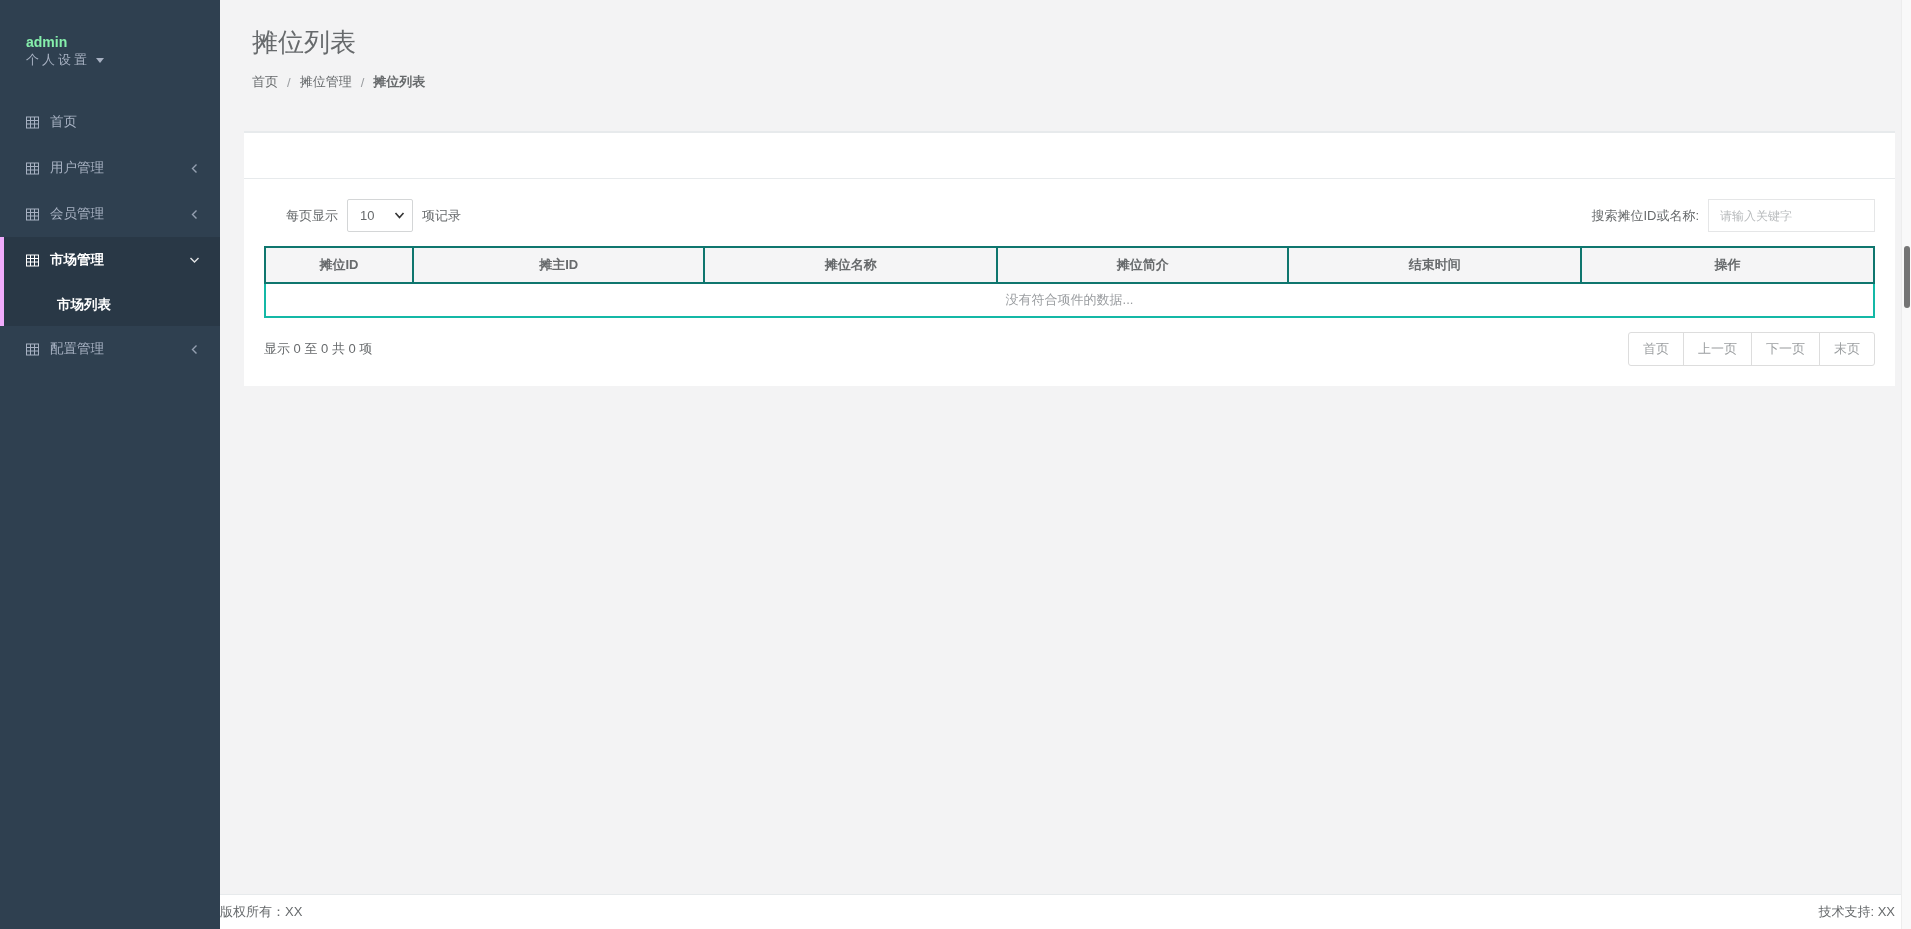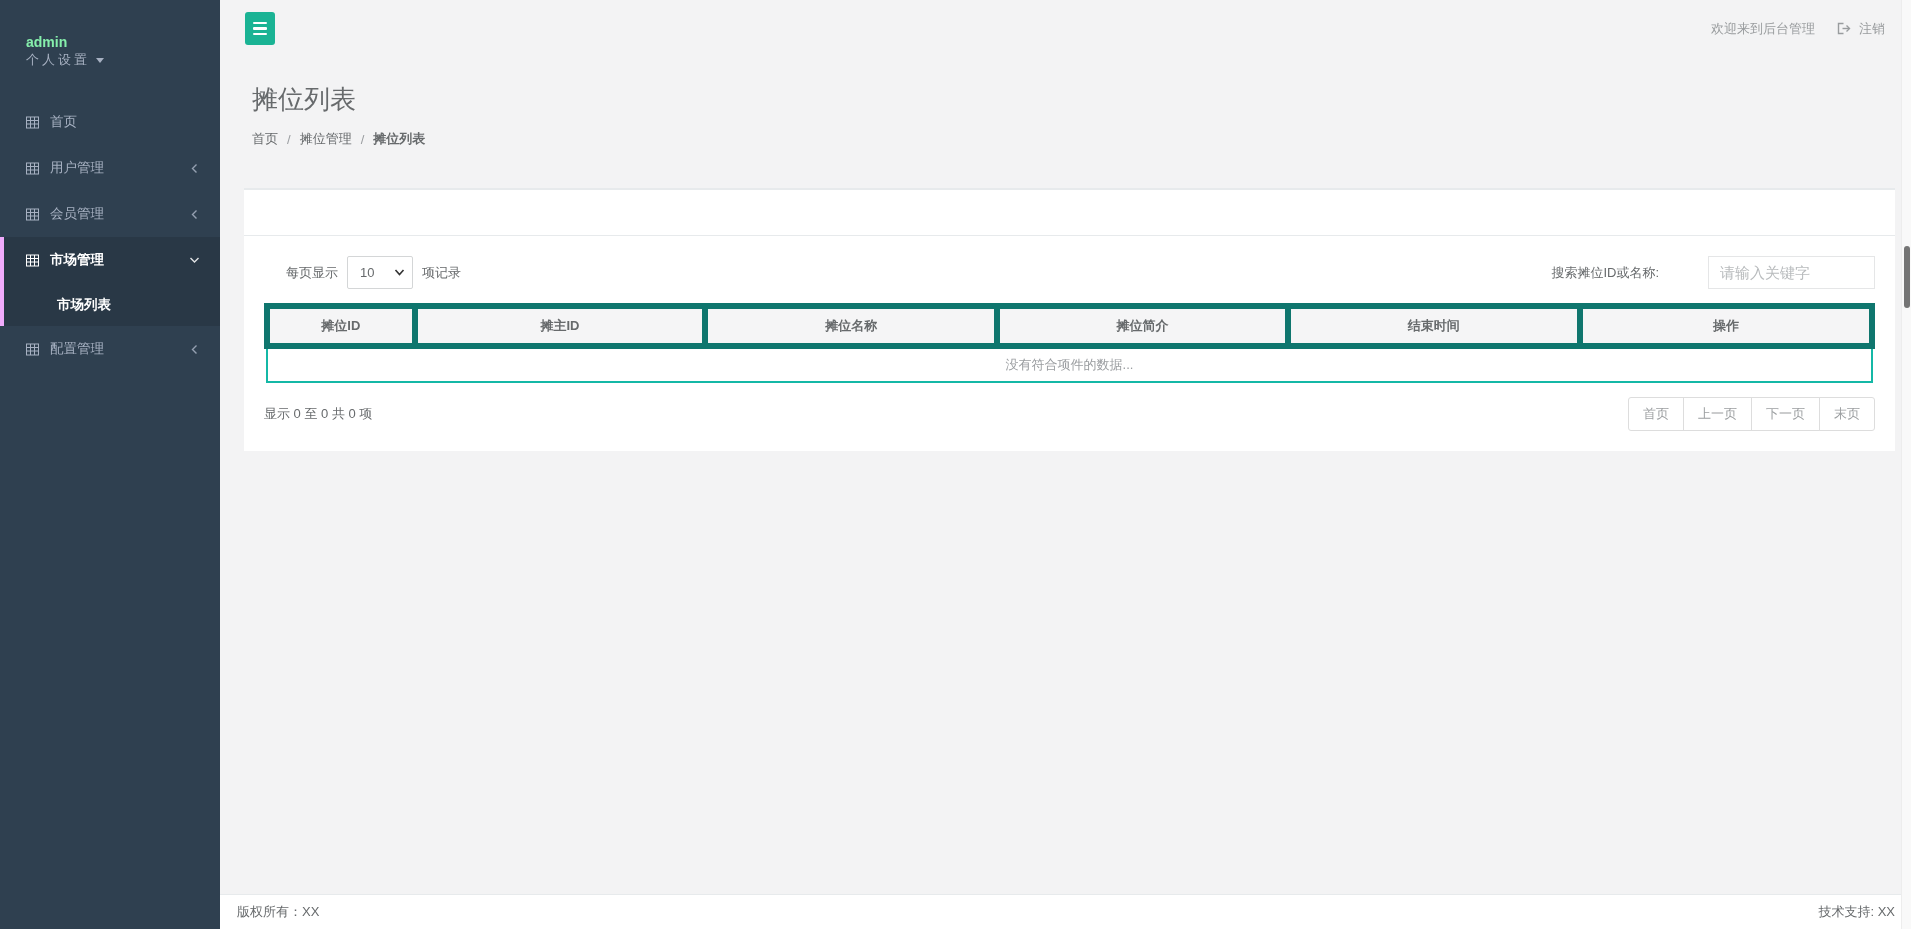--- a/index.html
+++ b/index.html
@@ -46,35 +46,35 @@
   .ibox { background:#ffffff; border-top:2px solid #e7eaec; }
   .ibox-title { height:46px; border-bottom:1px solid #e7eaec; }
   .ibox-content { padding:20px; }
 
   .controls { display:flex; justify-content:space-between; align-items:center; font-size:13px; color:#676a6c; }
   .length-ctl { display:inline-flex; align-items:center; gap:9px;margin-left:22px; }
   .select-wrap { position:relative; display:inline-block; }
   .select-wrap select { width:66px; height:33px; border:1px solid #d4d6d7; border-radius:2px; background:#ffffff; color:#676a6c; font-size:13px; padding:0 22px 0 12px; appearance:none; -webkit-appearance:none; cursor:pointer; font-family:inherit; }
   .select-wrap .sel-chev { position:absolute; right:8px; top:11px; pointer-events:none; color:#333; display:inline-flex; }
   .search-ctl { display:inline-flex; align-items:center; gap:9px; }
-  .search-ctl input { width:167px; height:33px; border:1px solid #e5e6e7; background:#ffffff; padding:8px 11px; font-size:15px; color:#676a6c; font-family:inherit;margin-left:40px; }
+  .search-ctl input { width:167px; height:33px; border:1px solid #e5e6e7; background:#ffffff; padding:8px 11px; font-size:12px; color:#676a6c; font-family:inherit; }
   .search-ctl input::placeholder { color:#b8bbbd; }
 
   table.data-table { width:100%; border-collapse:collapse; margin-top:14px; font-size:13px; }
-  table.data-table th { background:#f5f5f6; border:6px solid #0f766e; color:#676a6c; font-weight:bold; text-align:center; padding:8px 6px; }
+  table.data-table th { background:#f5f5f6; border:2px solid #0f766e; color:#676a6c; font-weight:bold; text-align:center; padding:8px 6px; }
   table.data-table td.empty-cell { border:2px solid #14b8a6; text-align:center; color:#9a9da0; padding:7px 6px; background:#ffffff; }
 
   .table-footer { display:flex; justify-content:space-between; align-items:center; margin-top:14px; }
   .table-info { font-size:13px; color:#676a6c; }
   .pagination { display:inline-flex; }
   .pg-btn { border:1px solid #dddddd; background:#ffffff; color:#9c9fa1; font-size:13px; padding:7px 14px; margin-left:-1px; cursor:pointer; font-family:inherit; }
   .pg-btn:first-child { margin-left:0; border-radius:3px 0 0 3px; }
   .pg-btn:last-child { border-radius:0 3px 3px 0; }
 
-  .footer { height:35px; flex-shrink:0; background:#ffffff; border-top:1px solid #e7eaec; display:flex; justify-content:space-between; align-items:center; padding:0 16px 0 17px; font-size:13px; color:#676a6c; }
+  .footer { height:35px; flex-shrink:0; background:#ffffff; border-top:1px solid #e7eaec; display:flex; justify-content:space-between; align-items:center; padding:0 16px 0 0; font-size:13px; color:#676a6c; }
 
   
   .scrollbar-track { position:absolute; top:0; right:0; width:10px; height:929px; background:#f9f9f9; border-left:1px solid #ededed; }
   .scrollbar-thumb { position:absolute; top:246px; left:2px; width:6px; height:62px; background:#757575; border-radius:3px; cursor:pointer; }
 </style>
 </head>
 <body>
 
 <div class="app">
 
@@ -175,40 +175,20 @@
           <svg width="10" height="11" viewBox="0 0 10 11">
               <polyline points="6.5,1.5 2.5,5.5 6.5,9.5" fill="none" stroke="currentColor" stroke-width="1.4"></polyline>
             </svg>
         </span>
       </div>
     </nav>
   </aside>
 
   <div class="main">
 
-    <header class="navbar">
-      <button class="hamburger-btn">
-        <span class="bar"></span>
-        <span class="bar"></span>
-        <span class="bar"></span>
-      </button>
-      <div class="navbar-right">
-        <span>欢迎来到后台管理</span>
-        <a class="logout-link">
-          <span style="display:inline-flex;">
-            <svg width="15" height="13" viewBox="0 0 15 13">
-                <path d="M6.5 1.5 H1.5 V11.5 H6.5" fill="none" stroke="currentColor" stroke-width="1.4"></path>
-                <line x1="5.5" y1="6.5" x2="12" y2="6.5" stroke="currentColor" stroke-width="1.4"></line>
-                <polyline points="9.5,3.5 12.5,6.5 9.5,9.5" fill="none" stroke="currentColor" stroke-width="1.4"></polyline>
-              </svg>
-          </span>
-          <span>注销</span>
-        </a>
-      </div>
-    </header>
 
     <div class="page-heading">
       <h2 class="page-title">摊位列表</h2>
       <div class="breadcrumb">
         <a class="crumb-link">首页</a>
         <span class="sep">/</span>
         <a class="crumb-link">摊位管理</a>
         <span class="sep">/</span>
         <span class="current">摊位列表</span>
       </div>

